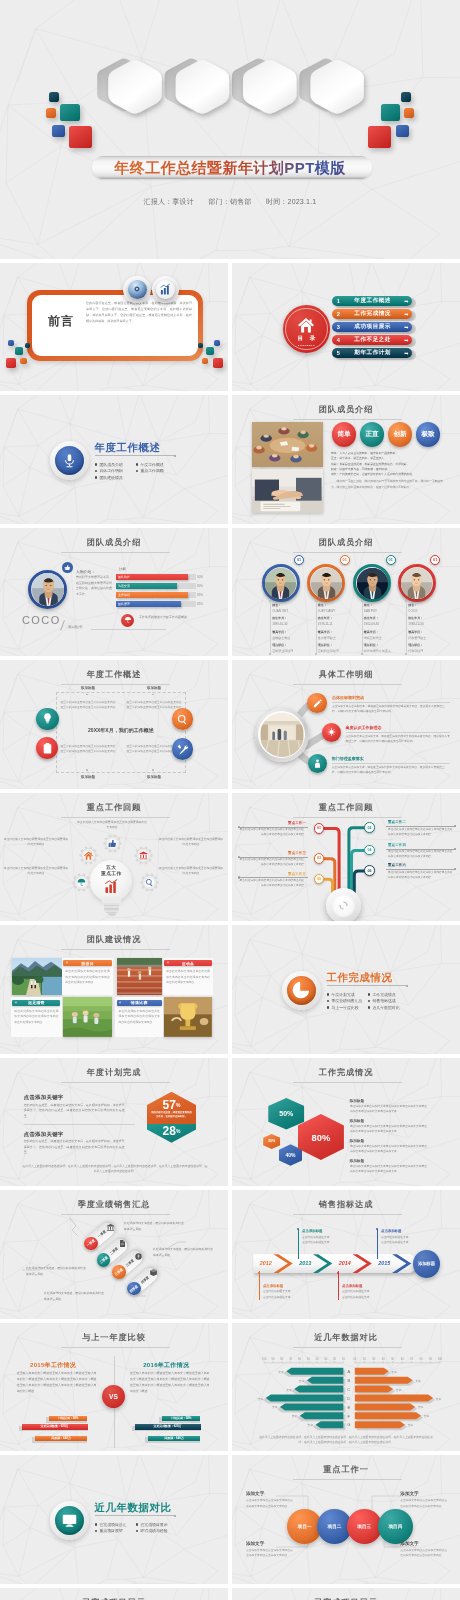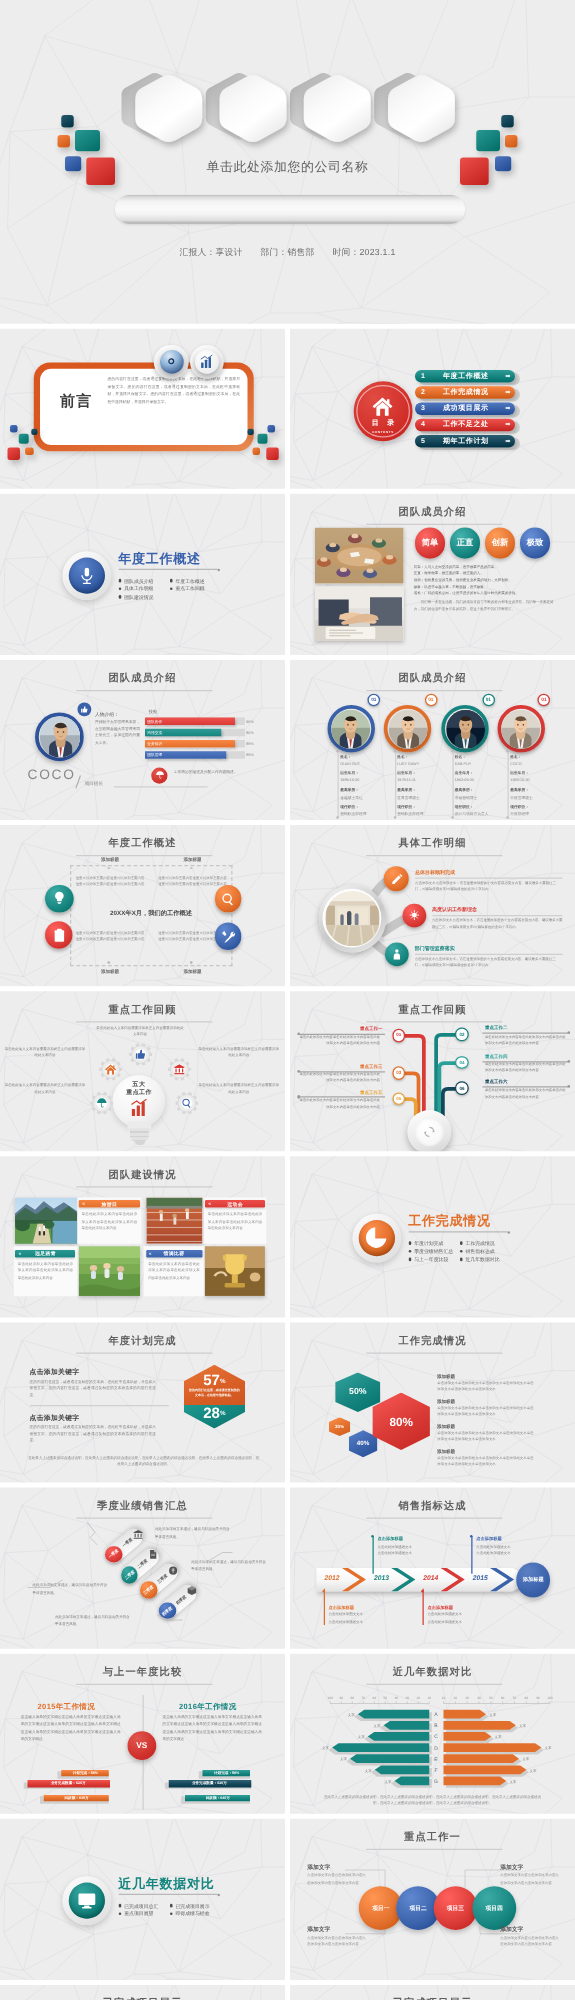--- a/index.html
+++ b/index.html
@@ -113,22 +113,22 @@
       <div class="sq" style="left:49px;top:91.5px;width:10px;height:10px;background:linear-gradient(145deg,#285b6e,#002e41);"></div>
       <div class="sq" style="left:401px;top:91.5px;width:10px;height:10px;background:linear-gradient(145deg,#285b6e,#002e41);"></div>
       <div class="sq" style="left:46px;top:107.5px;width:10px;height:10px;background:linear-gradient(145deg,#f68440,#c95713);"></div>
       <div class="sq" style="left:404px;top:107.5px;width:10px;height:10px;background:linear-gradient(145deg,#f68440,#c95713);"></div>
       <div class="sq" style="left:60px;top:104px;width:19.5px;height:17px;background:linear-gradient(145deg,#2a9993,#006c66);"></div>
       <div class="sq" style="left:380.5px;top:104px;width:19.5px;height:17px;background:linear-gradient(145deg,#2a9993,#006c66);"></div>
       <div class="sq" style="left:51.5px;top:124.5px;width:13px;height:12.5px;background:linear-gradient(145deg,#4e76bf,#214992);"></div>
       <div class="sq" style="left:395.5px;top:124.5px;width:13px;height:12.5px;background:linear-gradient(145deg,#4e76bf,#214992);"></div>
       <div class="sq" style="left:69px;top:126px;width:23px;height:22px;background:linear-gradient(145deg,#ed4e4a,#c0211d);"></div>
       <div class="sq" style="left:368px;top:126px;width:23px;height:22px;background:linear-gradient(145deg,#ed4e4a,#c0211d);"></div>
-      <div class="tsub" style="top:126.5px;font-size:10.3px;letter-spacing:.5px">单击此处添加您的公司名称</div>
       <div class="tbar" style="left:92px;top:155.5px;width:280px;height:23px"></div>
+      <div class="tmain" style="top:157.5px;font-size:15px;line-height:19px;letter-spacing:.45px;font-weight:bold">年终工作总结暨新年计划PPT模版</div>
       <div class="tfoot" style="top:196.5px;font-size:7px;letter-spacing:.2px">汇报人：享设计　　部门：销售部　　时间：2023.1.1</div>
     </div>
     <div class="row">
       <div class="slide half">
         <svg class="bg" width="228" height="128.5" viewBox="0 0 228 128.5">
           <path d="M17.7 14.2L54.3 -13.2M17.7 14.2L8.7 40.3M17.7 14.2L38.5 50.3M17.7 14.2L70.1 28.8M17.7 14.2L4.0 52.2M54.3 -13.2L79.8 -2.4M54.3 -13.2L208.2 -13.1M54.3 -13.2L70.1 28.8M79.8 -2.4L115.2 -11.8M79.8 -2.4L70.1 28.8M115.2 -11.8L139.2 -1.7M115.2 -11.8L178.4 -1.4M115.2 -11.8L208.2 -13.1M115.2 -11.8L125.8 45.6M139.2 -1.7L125.8 45.6M139.2 -1.7L158.6 46.7M178.4 -1.4L208.2 -13.1M178.4 -1.4L158.6 46.7M208.2 -13.1L209.6 38.5M208.2 -13.1L195.4 26.7M38.5 50.3L70.1 28.8M38.5 50.3L30.3 72.5M38.5 50.3L74.9 92.6M38.5 50.3L4.0 52.2M70.1 28.8L125.8 45.6M70.1 28.8L74.9 92.6M70.1 28.8L117.8 84.0M125.8 45.6L158.6 46.7M125.8 45.6L117.8 84.0M125.8 45.6L157.9 75.6M158.6 46.7L209.6 38.5M158.6 46.7L157.9 75.6M158.6 46.7L176.6 80.1M158.6 46.7L195.4 26.7M209.6 38.5L238.8 38.6M209.6 38.5L176.6 80.1M238.8 38.6L241.1 76.0M3.0 90.7L30.3 72.5M3.0 90.7L18.8 121.4M3.0 90.7L4.0 52.2M30.3 72.5L74.9 92.6M30.3 72.5L18.8 121.4M30.3 72.5L4.0 52.2M74.9 92.6L117.8 84.0M74.9 92.6L18.8 121.4M74.9 92.6L79.1 138.7M74.9 92.6L31.5 132.4M117.8 84.0L107.0 124.4M117.8 84.0L143.2 122.3M157.9 75.6L176.6 80.1M157.9 75.6L143.2 122.3M157.9 75.6L184.3 94.0M241.1 76.0L184.3 94.0M-16.1 115.7L18.8 121.4M-16.1 115.7L31.5 132.4M-16.1 115.7L4.0 52.2M18.8 121.4L31.5 132.4M79.1 138.7L107.0 124.4M79.1 138.7L201.6 130.0M79.1 138.7L136.9 128.1M79.1 138.7L31.5 132.4M107.0 124.4L125.3 124.3M143.2 122.3L201.6 130.0M143.2 122.3L184.3 94.0M143.2 122.3L125.3 124.3M201.6 130.0L217.9 116.0M201.6 130.0L136.9 128.1M217.9 116.0L184.3 94.0M125.3 124.3L136.9 128.1" stroke="#dcdce2" stroke-width="0.45" fill="none"></path>
         </svg>
         <div class="pf-outer" style="left:26.9px;top:27.5px;width:175.7px;height:70.3px"></div>
         <div class="pf-inner" style="left:31.9px;top:32.3px;width:166.5px;height:60.9px"></div>
         <div class="pf-h" style="left:48px;top:50px;font-size:12px">前言</div>

